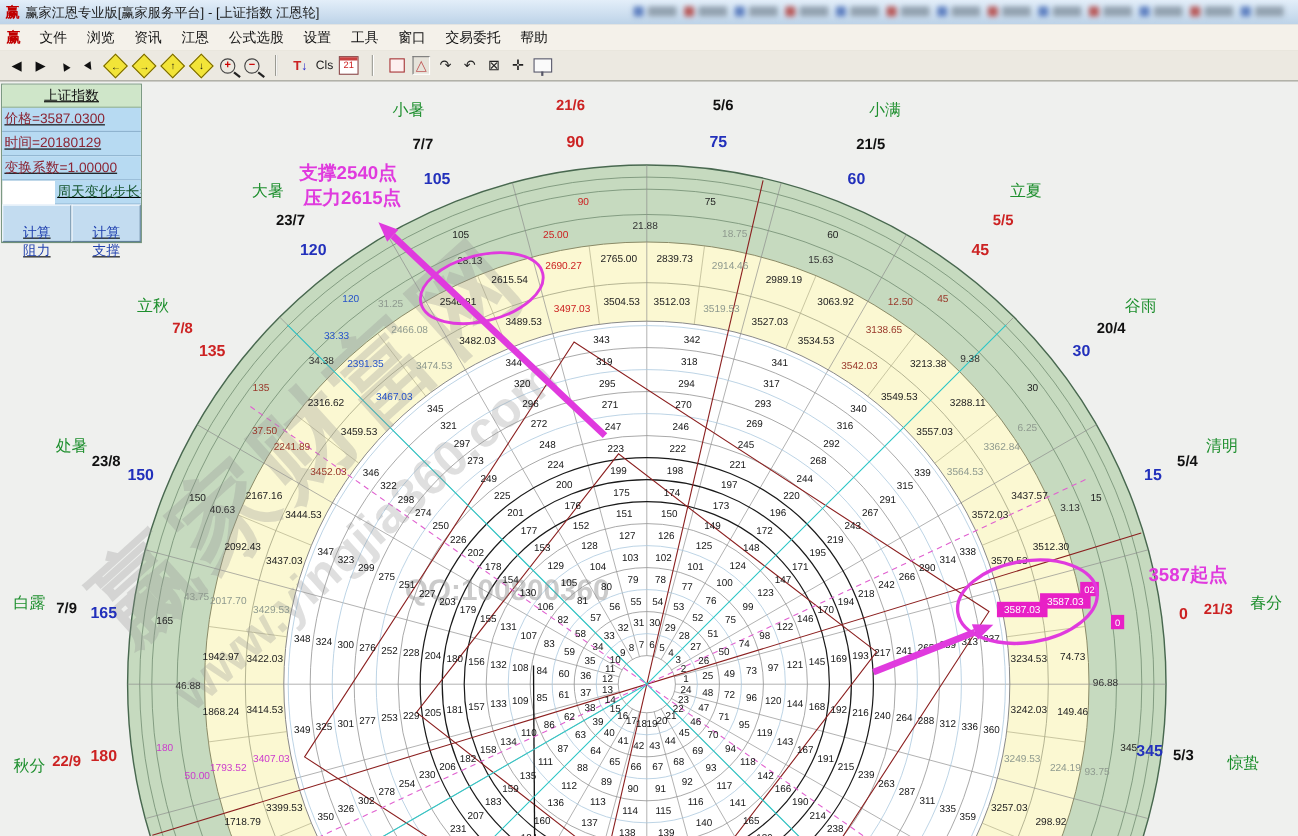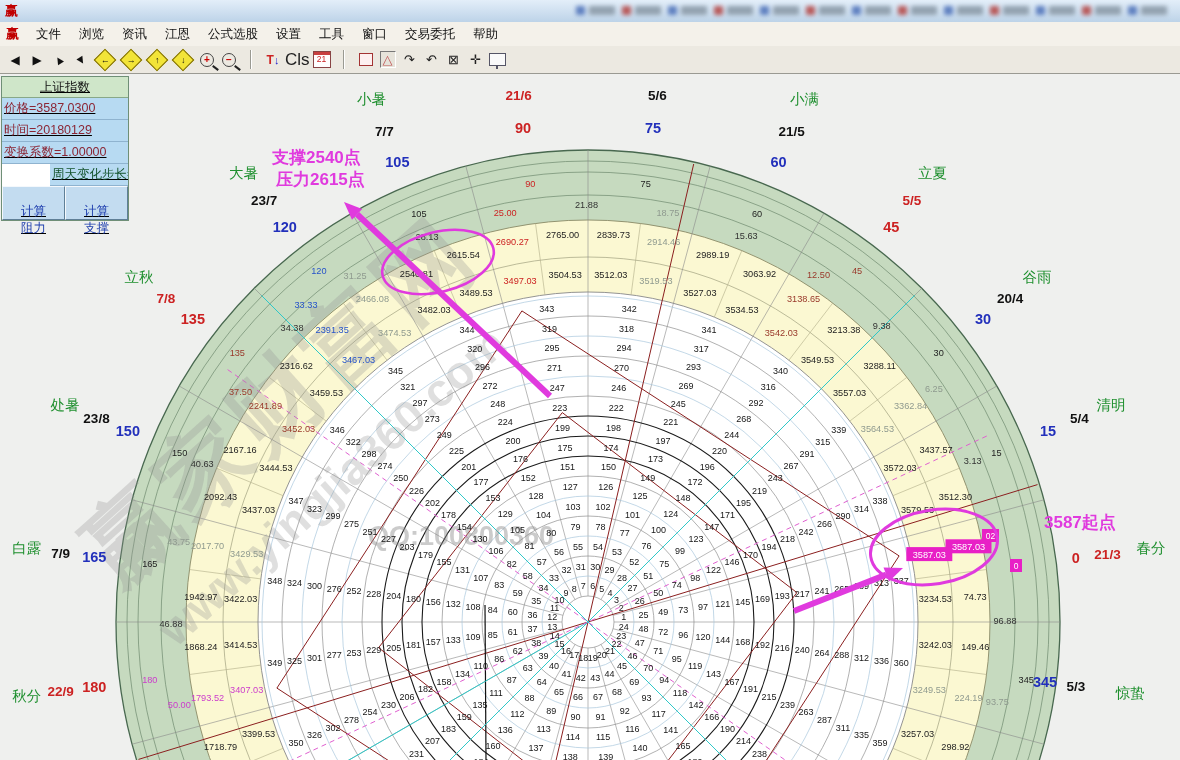--- a/index.html
+++ b/index.html
@@ -25,21 +25,21 @@
   .diamond{width:14px;height:14px;background:#f2e438;border:1px solid #776600;transform:rotate(45deg);
     display:flex;align-items:center;justify-content:center;margin:0 4px;}
   .diamond b{transform:rotate(-45deg);font-size:9px;color:#111;font-weight:bold;}
   .mag{width:12px;height:12px;border:1.4px solid #444;border-radius:50%;position:relative;
     display:flex;align-items:center;justify-content:center;font-size:10px;font-weight:bold;color:#c00;}
   .mag::after{content:"";position:absolute;width:7px;height:2px;background:#222;
     right:-6px;bottom:-3px;transform:rotate(38deg);}
   .sep{width:1px;height:19px;background:#9a9a92;border-right:1px solid #fff;margin:0 5px;}
   .taxis{color:#c22;font-weight:bold;font-size:12px;}
   .taxis i{color:#22c;font-style:normal;font-size:11px;}
-  .clsbtn{font-size:17px;color:#222;}
+  .clsbtn{font-size:11px;color:#222;}
   .cal{width:16px;height:15px;border:1px solid #884444;background:#fff;font-size:8.5px;color:#c22;
     text-align:center;line-height:13px;position:relative;}
   .cal::before{content:"";position:absolute;top:0;left:0;right:0;height:3px;background:#c84040;}
   .cal span{position:relative;top:1px;}
   .sqtool{width:12px;height:11px;border:1.5px solid #a33333;background:#fdf0f0;}
   .tritool{color:#c05555;font-size:13px;}
   .selected{border:1px solid;border-color:#777 #fff #fff #777;background:#e6e3da;padding:0 2px;}
   .glyphico{font-size:13px;color:#222;}
   .board{width:15px;height:11px;border:1px solid #556;background:#fafafa;position:relative;}
   .board::after{content:"";position:absolute;left:6px;top:11px;width:2px;height:4px;background:#556;}
@@ -619,20 +619,21 @@
     <g>
       <ellipse cx="934" cy="547" rx="64" ry="37" fill="none" stroke="#e03ade" stroke-width="3" transform="rotate(-9 934 547)"></ellipse>
       <line x1="794" y1="611" x2="886.3" y2="574.6" stroke="#e03ade" stroke-width="6"></line>
       <polygon points="903,568 883.5,567.6 889.0,581.6" fill="#e03ade"></polygon>
       <text x="1044" y="528" fill="#e03ade" font-size="17" text-anchor="start" font-weight="bold">3587起点</text>
     </g>
   </svg>
 
 <div class="titlebar">
   <span class="app-logo">赢</span>
+  <span>赢家江恩专业版[赢家服务平台] - [上证指数 江恩轮]</span>
   <div class="blurzone" id="blurzone">
       <span style="left:0px;width:9px;background:#5f80c0"></span>
       <span style="left:13px;width:26px;background:#93a2b0"></span>
       <span style="left:46px;width:9px;background:#b85a5a"></span>
       <span style="left:59px;width:26px;background:#93a2b0"></span>
       <span style="left:92px;width:9px;background:#5f80c0"></span>
       <span style="left:105px;width:26px;background:#93a2b0"></span>
       <span style="left:138px;width:9px;background:#b85a5a"></span>
       <span style="left:151px;width:26px;background:#93a2b0"></span>
       <span style="left:184px;width:9px;background:#5f80c0"></span>

